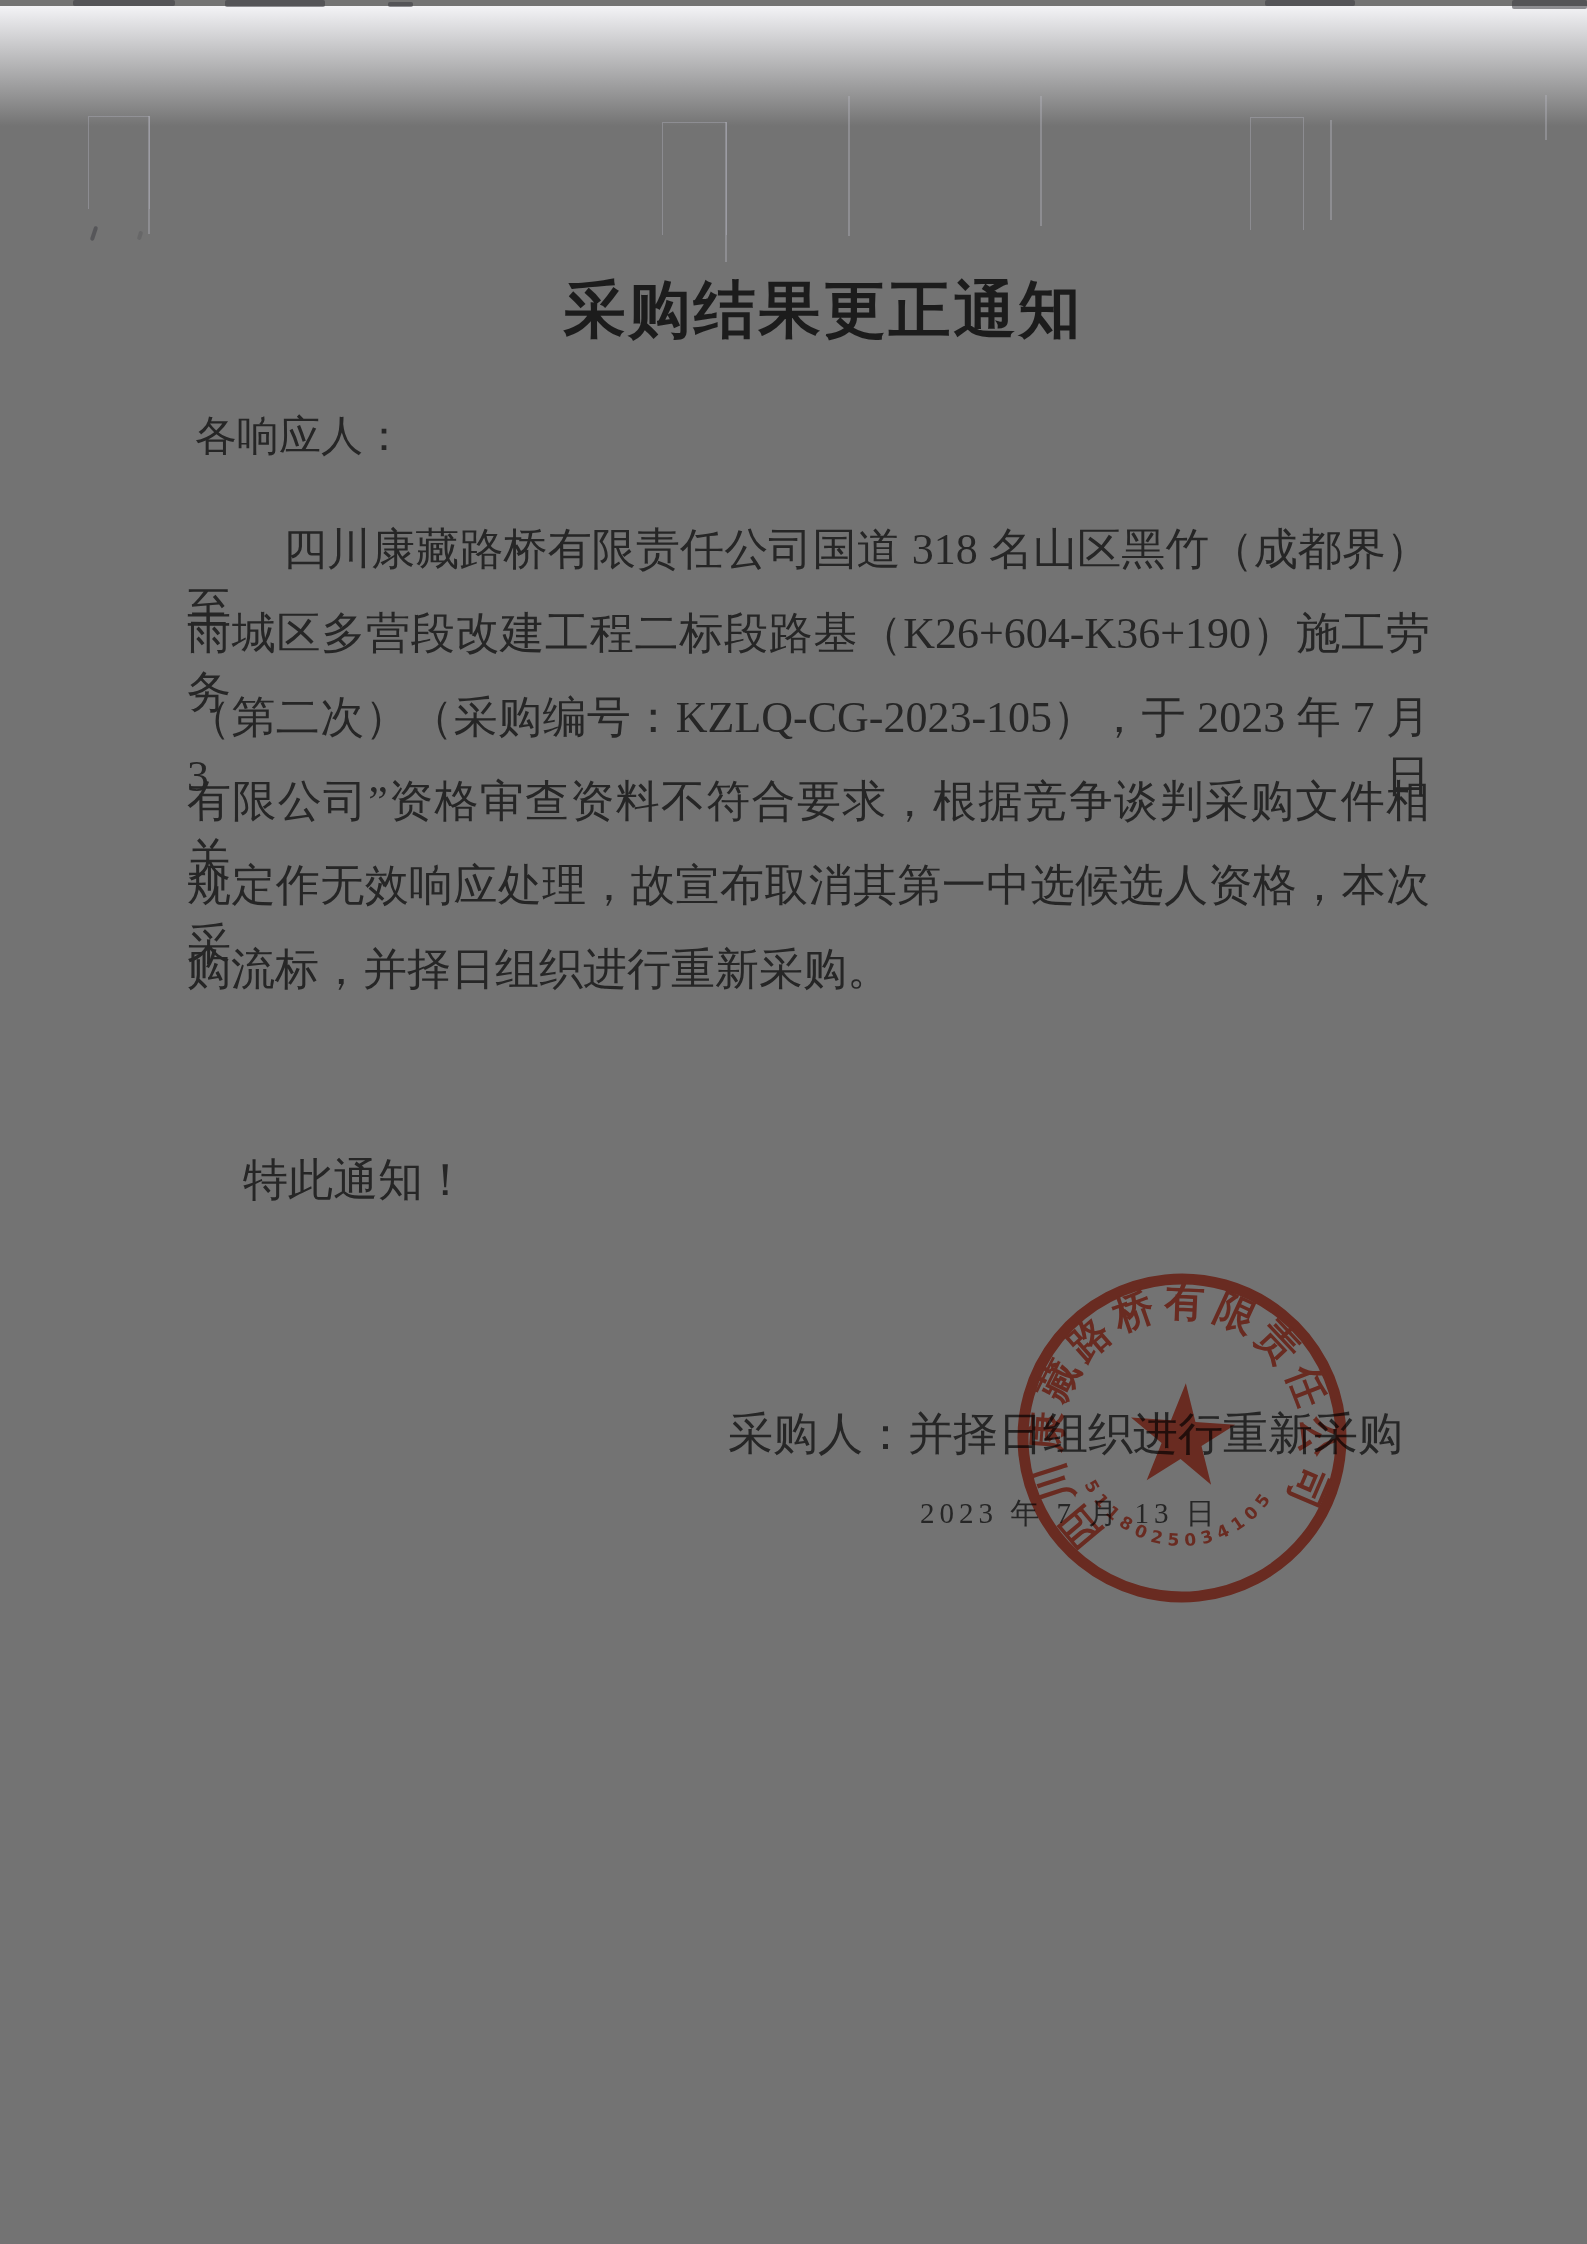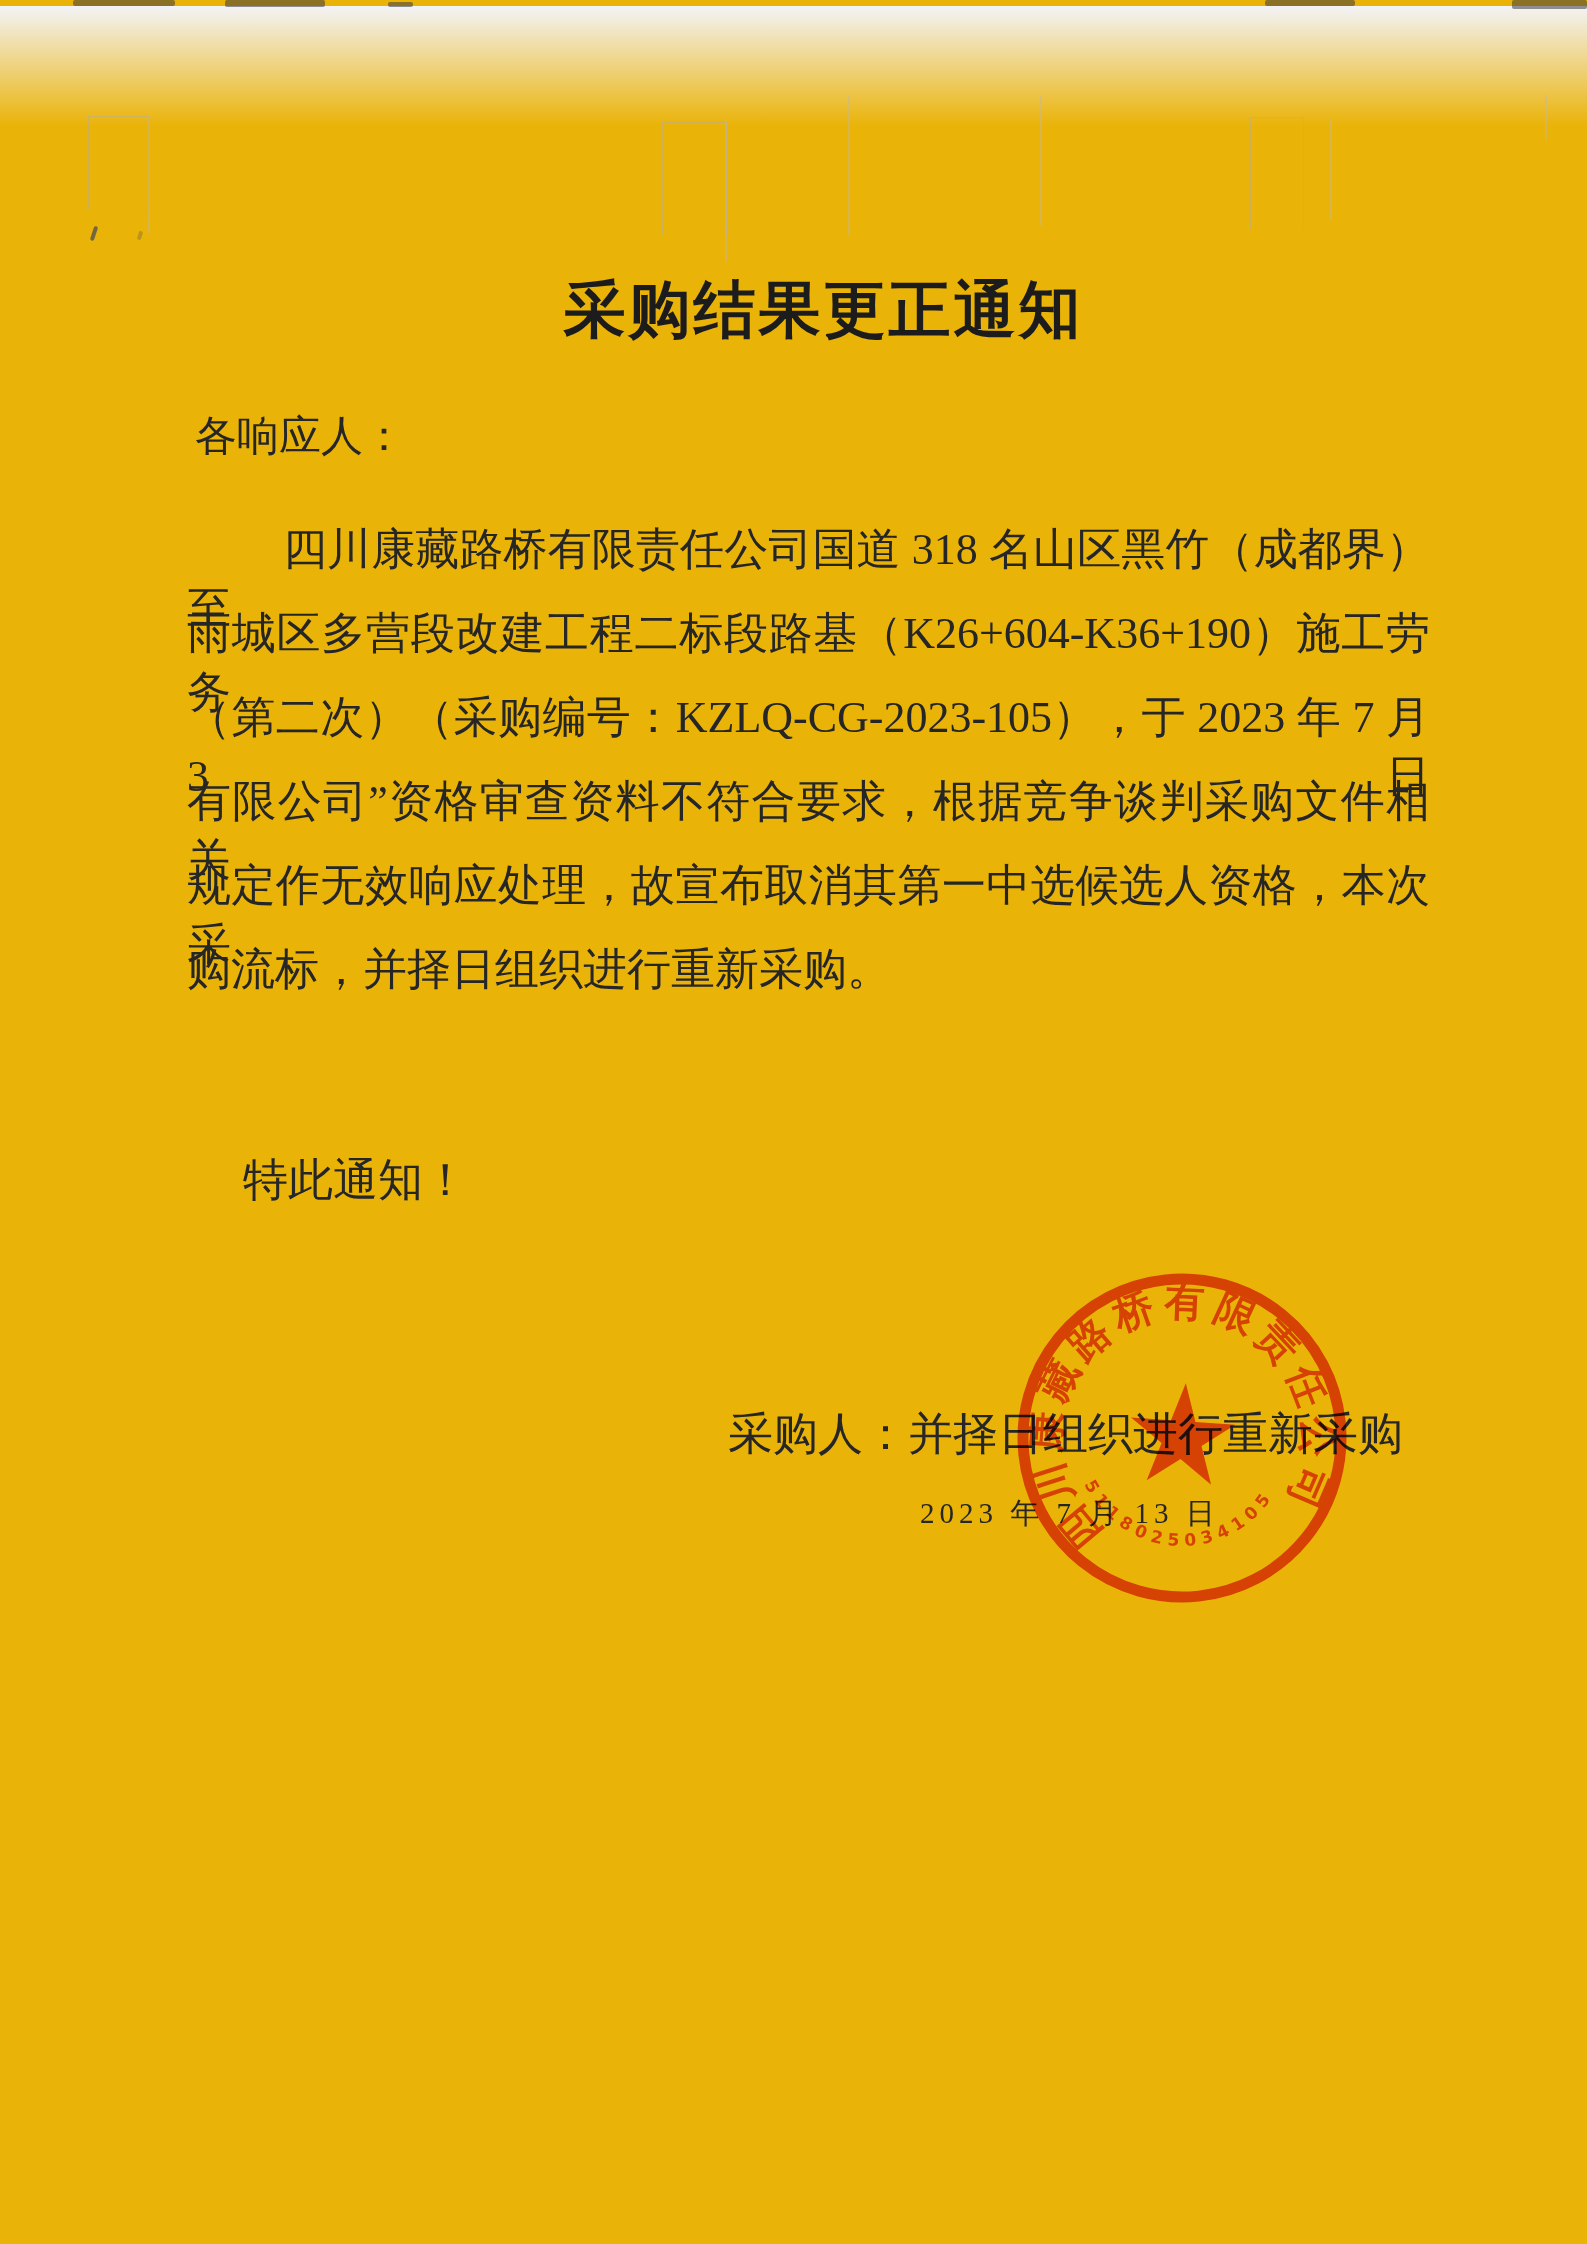--- a/index.html
+++ b/index.html
@@ -1,19 +1,19 @@
 <!DOCTYPE html>
 <html><head>
 <meta charset="utf-8">
 <style>
   html,body { margin:0; padding:0; background:#ffffff; }
   .page {
     position:relative;
     width:1587px; height:2244px;
-    background:#eab308;
+    background:#737373;
     font-family:"Liberation Serif","DejaVu Serif",serif;
     color:#262626;
     overflow:hidden;
   }
   .top-tint {
     position:absolute; left:0; top:6px; width:100%; height:120px;
     background:linear-gradient(#f3f3f6, rgba(255,255,255,0));
   }
   
   .smudge { position:absolute; background:#3a3a3f; opacity:.55; border-radius:2px; }

